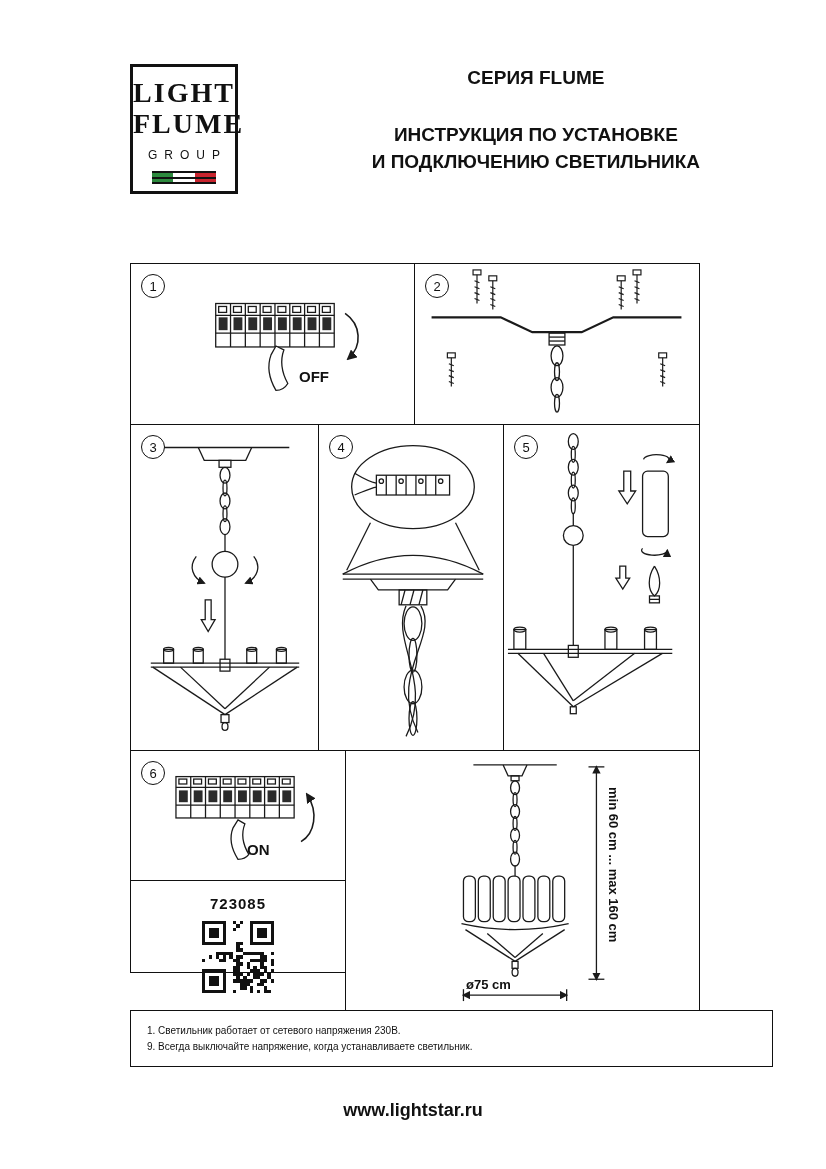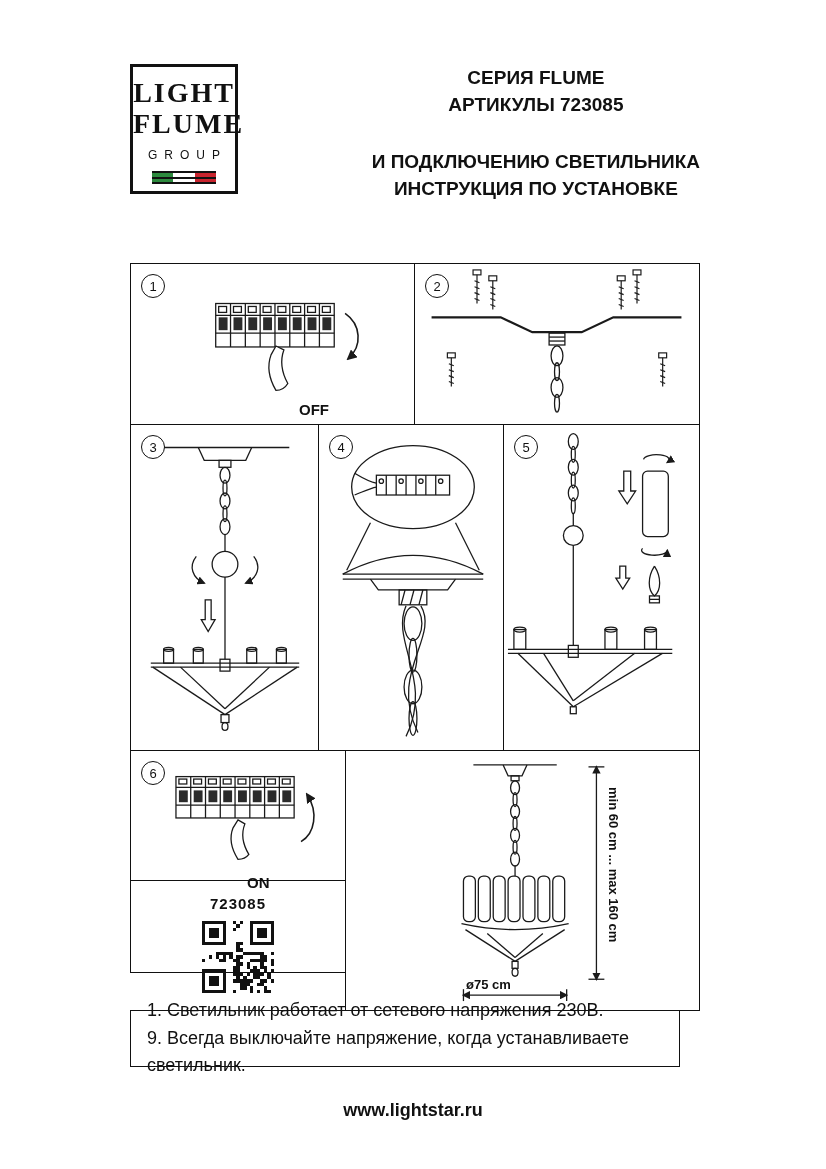--- a/index.html
+++ b/index.html
@@ -2,21 +2,21 @@
 <html><head>
 <meta charset="utf-8">
 <style>
   * { margin:0; padding:0; box-sizing:border-box; }
   html,body { background:#fff; }
   body { font-family:"Liberation Sans", sans-serif; color:#111; }
   .page { position:relative; width:826px; height:1169px; background:#fff; overflow:hidden; }
 
   
   .logo { position:absolute; left:130px; top:64px; width:108px; height:130px; border:3px solid #111; text-align:center; padding-top:10px; }
-  .logo-word { font-family:"Liberation Serif", serif; font-weight:700; font-size:28px; line-height:31px; letter-spacing:2px;text-align:right; }
+  .logo-word { font-family:"Liberation Serif", serif; font-weight:700; font-size:28px; line-height:31px; letter-spacing:2px; }
   .logo-group { font-size:12px; font-weight:400; letter-spacing:7px; text-indent:7px; margin-top:9px; }
   .logo-flag { width:64px; height:13px; margin:9px auto 0;
     background:
       linear-gradient(180deg, #111 0 2px, rgba(0,0,0,0) 2px 5.5px, #111 5.5px 7.5px, rgba(0,0,0,0) 7.5px 11px, #111 11px 13px),
       linear-gradient(90deg, #2d8a3e 0 33.3%, #fff 33.3% 66.6%, #c8242e 66.6% 100%); }
   .hdr { position:absolute; right:126px; top:64px; text-align:center; font-weight:700; font-size:19px; line-height:27px; }
   .hdr-instr { margin-top:30px; }
 
   
   .panel { position:absolute; border:1px solid #111; background:#fff; }
@@ -25,30 +25,30 @@
   .p3{left:130px;top:424px;width:189px;height:327px}
   .p4{left:318px;top:424px;width:186px;height:327px}
   .p5{left:503px;top:424px;width:197px;height:327px}
   .p6{left:130px;top:750px;width:216px;height:131px}
   .p7{left:130px;top:880px;width:216px;height:93px}
   .p8{left:345px;top:750px;width:355px;height:261px}
 
   .stepnum { position:absolute; left:10px; top:10px; width:24px; height:24px; border:1.4px solid #111;
     border-radius:50%; display:flex; align-items:center; justify-content:center; font-size:13px; z-index:2; background:#fff; }
   .ill { position:absolute; left:0; top:0; width:100%; height:100%; }
-  .drawlabel { position:absolute; font-weight:700; font-size:15px; z-index:2;margin-top:33px; }
+  .drawlabel { position:absolute; font-weight:700; font-size:15px; z-index:2; }
 
   .article-label { position:absolute; top:14px; left:0; right:0; text-align:center; font-size:15px; font-weight:600; letter-spacing:1px; }
   .qr { position:absolute; left:50%; top:40px; transform:translateX(-50%); }
 
   .dim-v { position:absolute; left:260px; top:36px; writing-mode:vertical-rl; font-weight:700; font-size:13px; }
   .dim-h { position:absolute; left:120px; top:226px; width:100px; text-align:left; font-weight:700; font-size:13px; }
 
-  .notes { position:absolute; left:130px; top:1010px; width:550px; height:57px; border:1px solid #111;
-    display:flex; flex-direction:column; justify-content:center; padding:6px 16px; font-size:18px; line-height:1.55; }
+  .notes { position:absolute; left:130px; top:1010px; width:643px; height:57px; border:1px solid #111;
+    display:flex; flex-direction:column; justify-content:center; padding:6px 16px; font-size:10px; line-height:1.55; }
 
   .website { position:absolute; left:0; right:0; top:1100px; text-align:center; font-weight:700; font-size:18px; }
 </style>
 </head>
 <body>
 
 <svg width="0" height="0" style="position:absolute">
   <defs>
     <marker id="arw" viewBox="0 0 10 10" refX="8" refY="5" markerWidth="6.5" markerHeight="6.5" orient="auto-start-reverse">
       <path d="M0,0 L10,5 L0,10 z" fill="#1a1a1a"></path>
@@ -60,24 +60,23 @@
 
   <div class="logo">
     <div class="logo-word">LIGHT</div>
     <div class="logo-word">FLUME</div>
     <div class="logo-group">GROUP</div>
     <div class="logo-flag"></div>
   </div>
 
   <div class="hdr">
     <div>СЕРИЯ FLUME</div>
-    <div>АРТИКУЛЫ 723085</div>
     <div class="hdr-instr">
+      <div>ИНСТРУКЦИЯ ПО УСТАНОВКЕ</div>
       <div>И ПОДКЛЮЧЕНИЮ СВЕТИЛЬНИКА</div>
-      <div>ИНСТРУКЦИЯ ПО УСТАНОВКЕ</div>
     </div>
   </div>
 
   <div class="panel p1">
     <div class="stepnum">1</div>
     <svg class="ill" viewBox="0 0 285 162">
       <g stroke="#1a1a1a" fill="none" stroke-width="1.3">
         <rect x="85" y="40" width="120" height="44"></rect>
         <line x1="85" y1="52" x2="205" y2="52"></line>
         <line x1="85" y1="70" x2="205" y2="70"></line>

